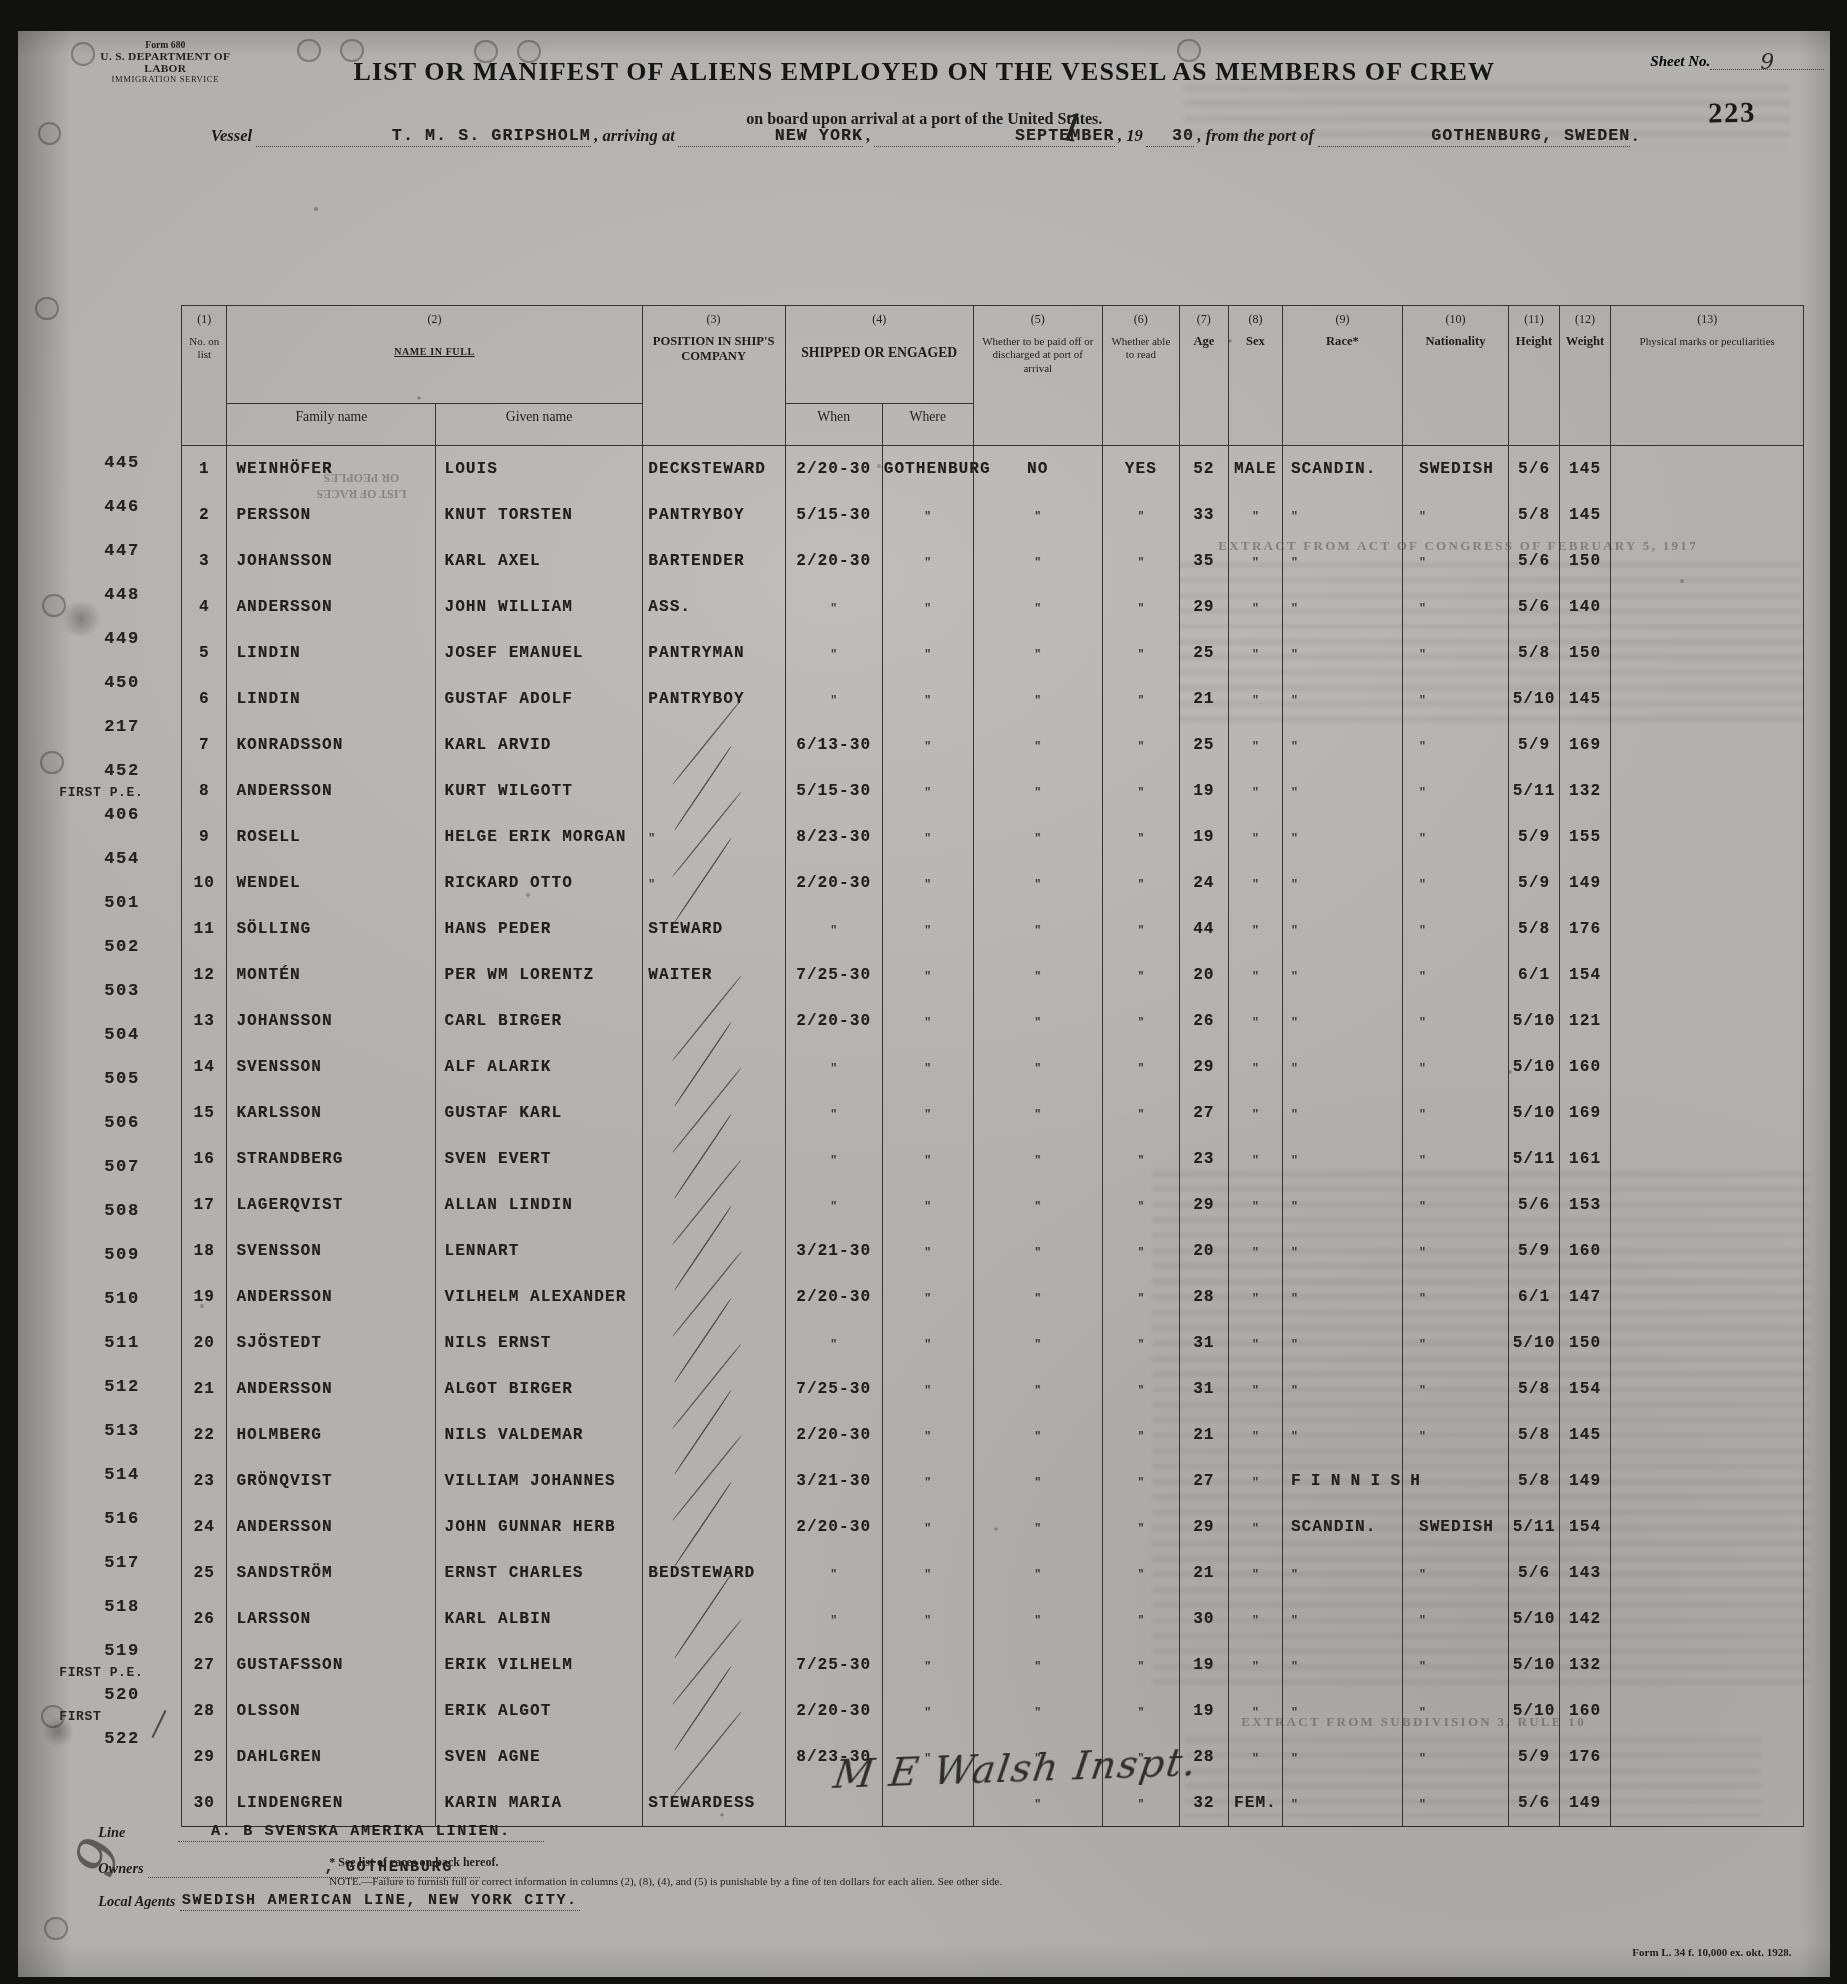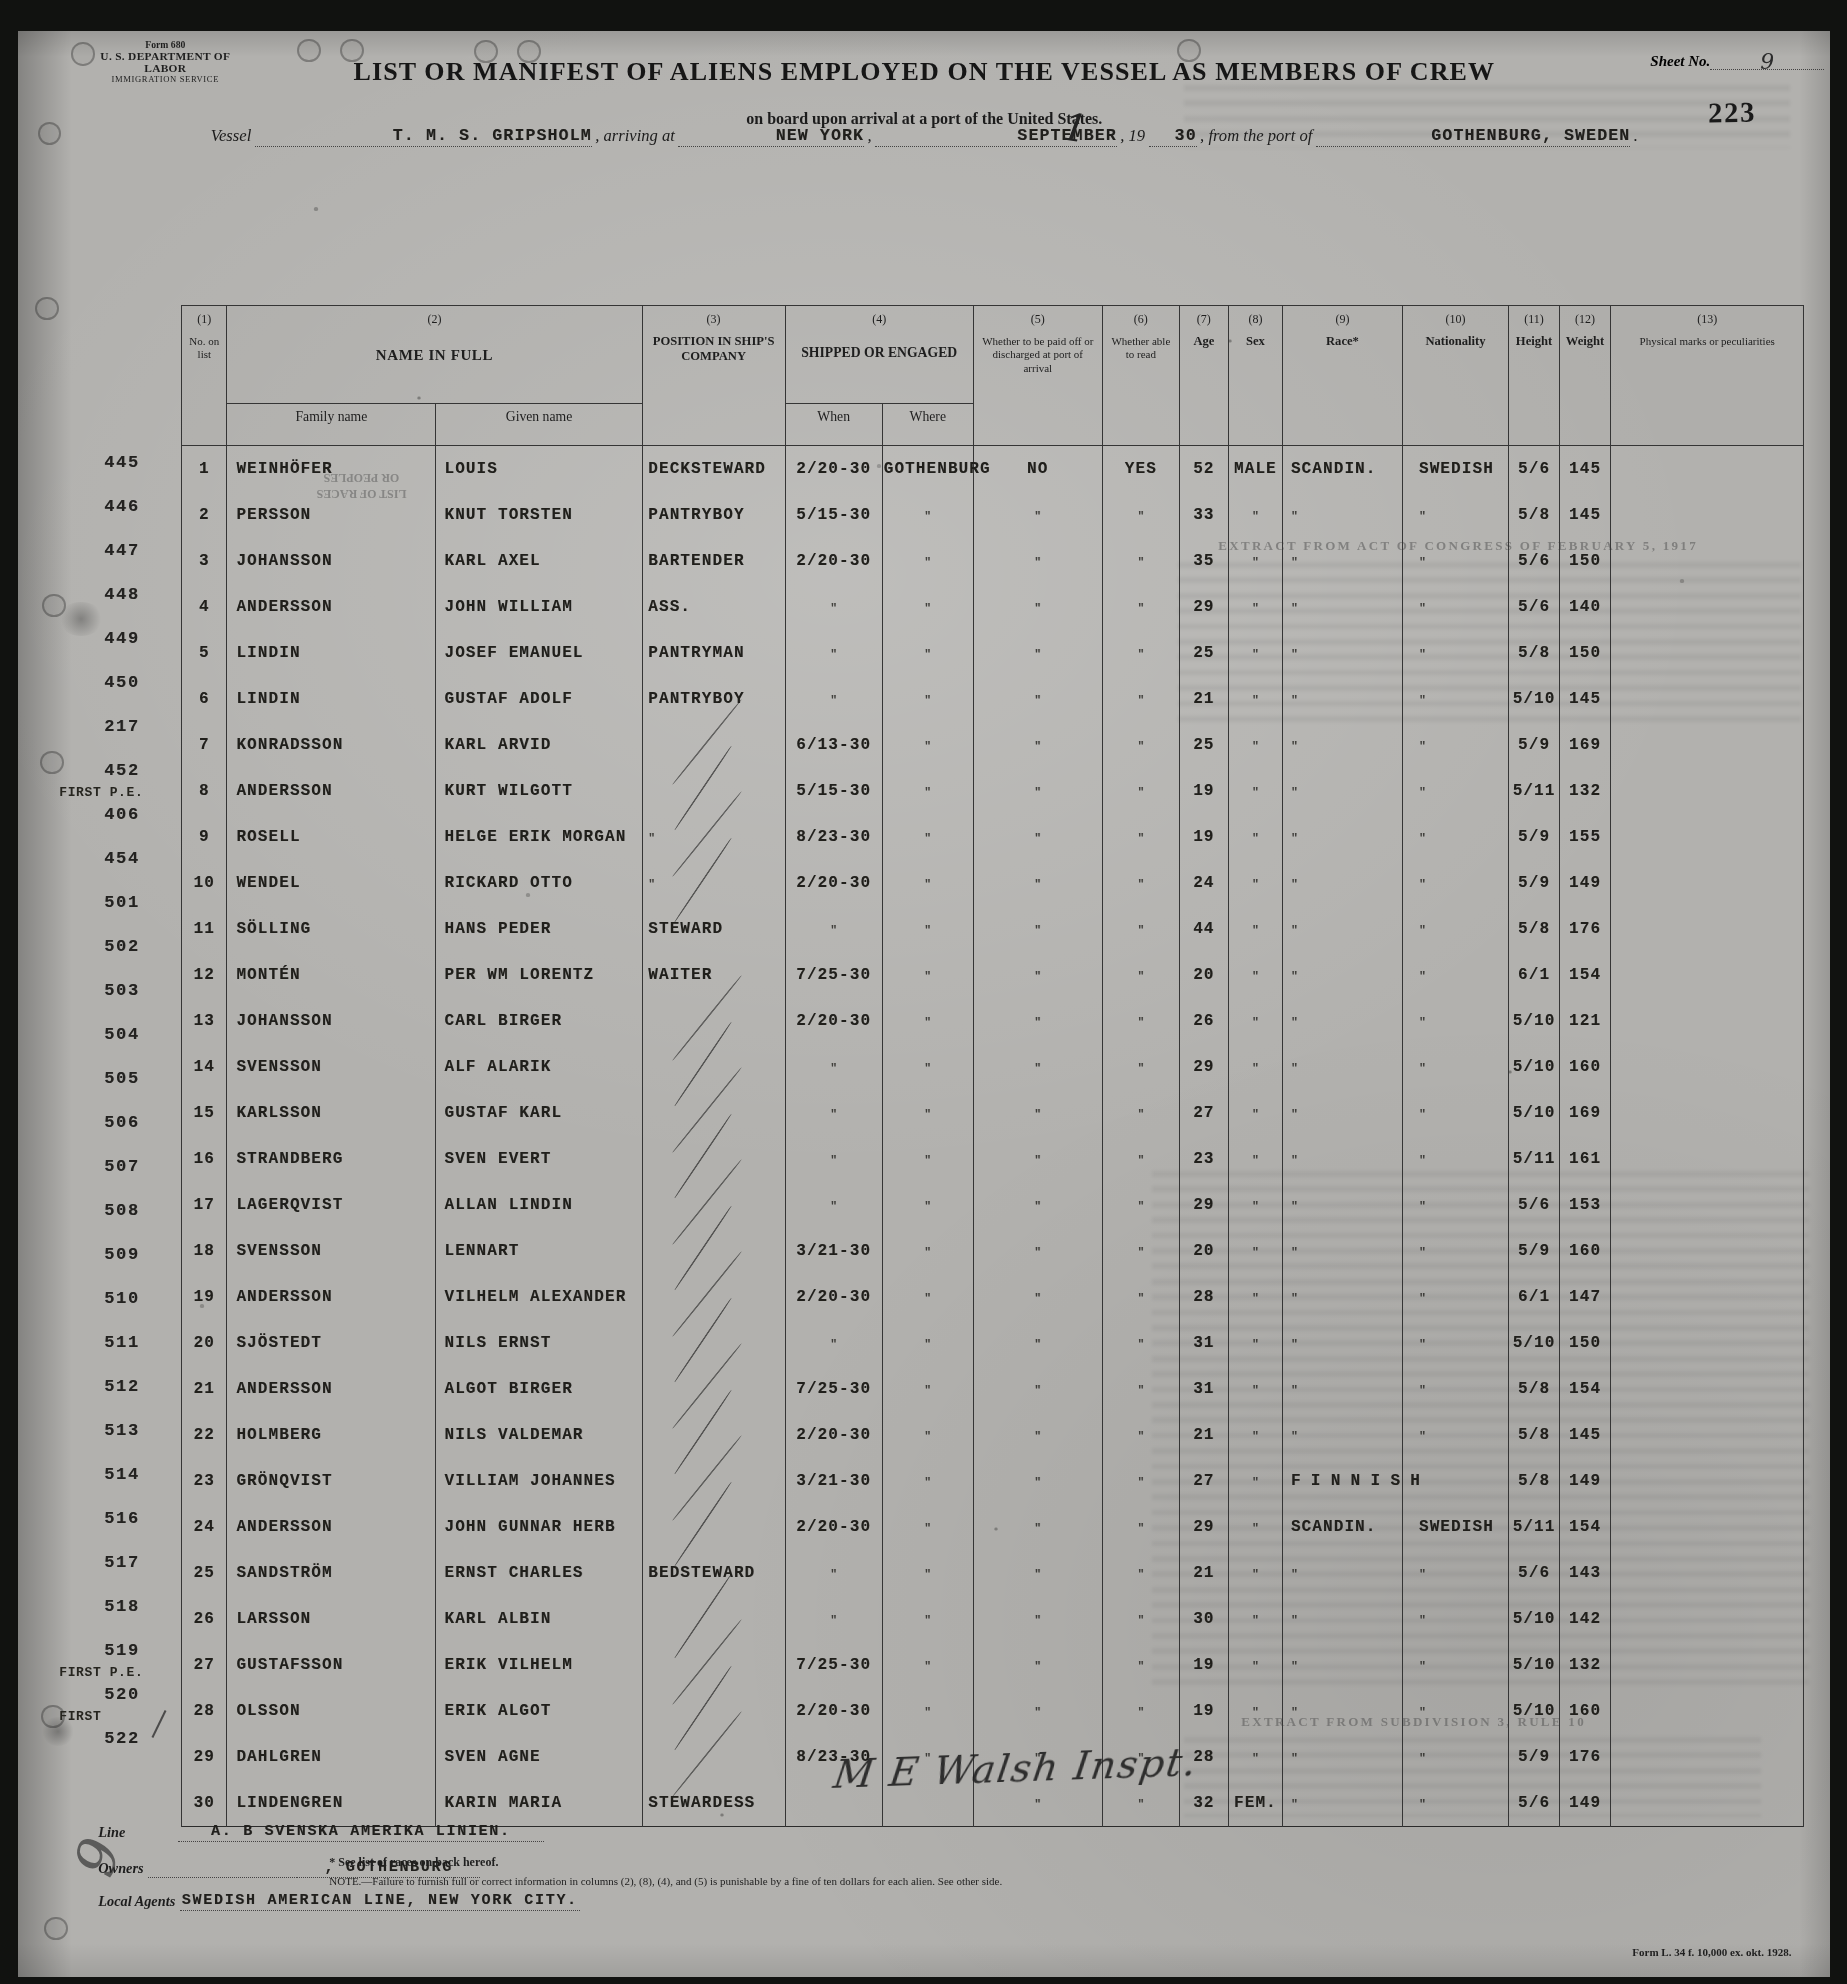--- a/index.html
+++ b/index.html
@@ -55,36 +55,36 @@
   .doc-title{position:absolute;left:0;right:0;top:26px;text-align:center;
         font-size:26px;font-weight:700;letter-spacing:1.1px;color:#161616;}
   .doc-sub{position:absolute;left:0;right:0;text-align:center;
         font-size:16px;font-weight:700;color:#1c1c1c;}
   .sub1{top:59px;} .sub2{top:79px;}
   .stamp{position:absolute;left:1690px;top:66px;font-size:28.6px;font-weight:700;
         letter-spacing:1.7px;color:#1a1a1a;transform:rotate(-1deg);}
   
   .vessel-line{position:absolute;left:189px;top:83px;right:189px;height:33px;
         display:flex;align-items:flex-end;white-space:nowrap;}
-  .vessel-line .lbl{font-style:italic;font-weight:400;font-size:16.6px;color:#1c1c1c;padding:0 3.4px 1.1px 3.4px;}
+  .vessel-line .lbl{font-style:italic;font-weight:700;font-size:16.6px;color:#1c1c1c;padding:0 3.4px 1.1px 3.4px;}
   .vessel-line .leader{border-bottom:1.7px dotted rgba(40,40,40,.8);height:25px;
         display:flex;justify-content:flex-end;align-items:flex-end;position:relative;}
   .vessel-line .val{font-size:16.6px;padding-bottom:1.1px;}
   .lv{width:343px;} .lp{width:189px;} .lm{width:246px;} .ly{width:49px;} .lf{width:320px;}
   .day-hand{position:absolute;right:30px;top:-15px;font-size:38px;transform:rotate(9deg);color:#222;}
   
   .crew-table{position:absolute;left:163px;top:274px;border-collapse:collapse;
         table-layout:fixed;width:1623px;border:1.7px solid #2b2b2b;}
   .crew-table th,.crew-table td{border:1.1px solid #353535;}
   .crew-table thead th{vertical-align:top;padding-top:5.7px;color:#1e1e1e;background:rgba(0,0,0,.012);}
   .h1 th{height:90px;}
   .h2 th{height:35px;vertical-align:middle;font-size:13.7px;font-weight:400;padding-top:0;}
   .cnum{font-size:12px;font-weight:400;text-align:center;}
   .hlab{font-weight:700;font-size:12.6px;line-height:1.25;text-align:center;margin-top:6.9px;padding:0 3.4px;}
-  .hlab.big{font-size:15px;letter-spacing:0.6px;margin-top:19.4px;}
+  .hlab.big{font-size:10px;letter-spacing:0.6px;margin-top:19.4px;text-decoration:underline;}
   .hlab.shiplab{font-size:13.7px;margin-top:17px;}
   .hlab.small-lab{font-size:11px;font-weight:400;margin-top:8px;}
   .crew-table tbody td{border-top:none;border-bottom:none;height:44px;vertical-align:middle;
         font-family:"Liberation Mono", monospace;font-weight:700;font-size:16px;
         letter-spacing:1.1px;color:#201f1b;text-shadow:0.3px 0.3px 0.6px rgba(25,25,25,.33);
         position:relative;overflow:visible;}
   td.c-no,td.c-when,td.c-where,td.c-paid,td.c-read,td.c-age,td.c-sex,td.c-height,td.c-weight{text-align:center;}
   td.c-family{padding-left:9.1px;} td.c-given{padding-left:8px;}
   td.c-position{padding-left:5.7px;} td.c-race{padding-left:8px;} td.c-nationality{padding-left:16px;}
   td.c-no{font-size:15px;} td.c-where{font-size:13px;letter-spacing:0;}

